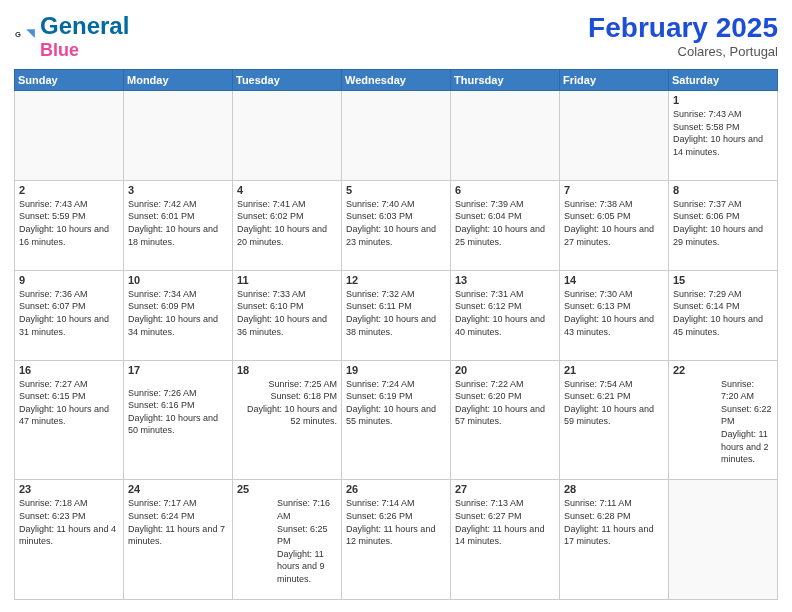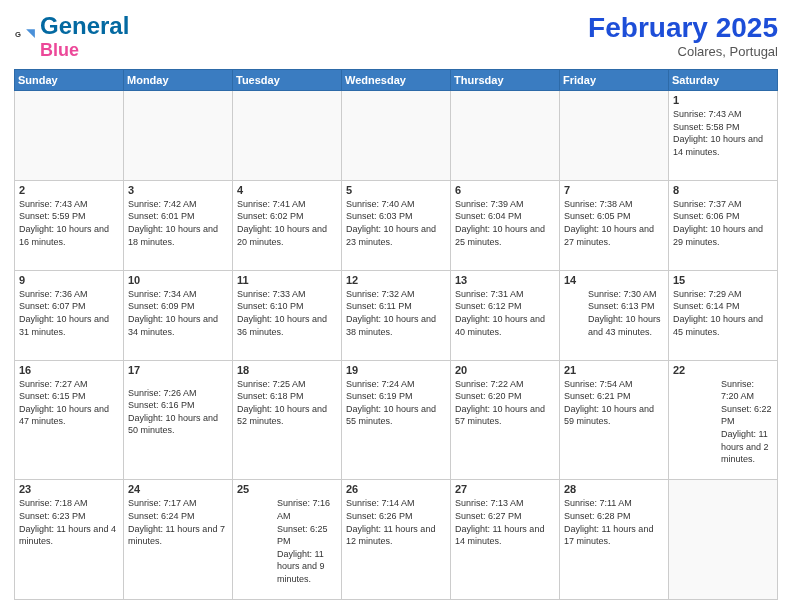--- a/index.html
+++ b/index.html
@@ -202,21 +202,21 @@
 Daylight: 10 hours and 38 minutes.</div>
           </td>
           <td>
             <span class="day-number">13</span>
             <div class="day-info" style="white-space: pre-line;">Sunrise: 7:31 AM
 Sunset: 6:12 PM
 Daylight: 10 hours and 40 minutes.</div>
           </td>
           <td>
             <span class="day-number">14</span>
-            <div class="day-info" style="white-space: pre-line; margin-left: 24px;">Sunrise: 7:30 AM
+            <div class="day-info" style="white-space: pre-line;">Sunrise: 7:30 AM
 Sunset: 6:13 PM
 Daylight: 10 hours and 43 minutes.</div>
           </td>
           <td>
             <span class="day-number">15</span>
             <div class="day-info" style="white-space: pre-line;">Sunrise: 7:29 AM
 Sunset: 6:14 PM
 Daylight: 10 hours and 45 minutes.</div>
           </td>
         </tr>
@@ -228,21 +228,21 @@
 Daylight: 10 hours and 47 minutes.</div>
           </td>
           <td>
             <span class="day-number">17</span>
             <div class="day-info" style="white-space: pre-line; margin-top: 11px;">Sunrise: 7:26 AM
 Sunset: 6:16 PM
 Daylight: 10 hours and 50 minutes.</div>
           </td>
           <td>
             <span class="day-number">18</span>
-            <div class="day-info" style="white-space: pre-line;">Sunrise: 7:25 AM
+            <div class="day-info" style="white-space: pre-line; text-align: right;">Sunrise: 7:25 AM
 Sunset: 6:18 PM
 Daylight: 10 hours and 52 minutes.</div>
           </td>
           <td>
             <span class="day-number">19</span>
             <div class="day-info" style="white-space: pre-line;">Sunrise: 7:24 AM
 Sunset: 6:19 PM
 Daylight: 10 hours and 55 minutes.</div>
           </td>
           <td>

